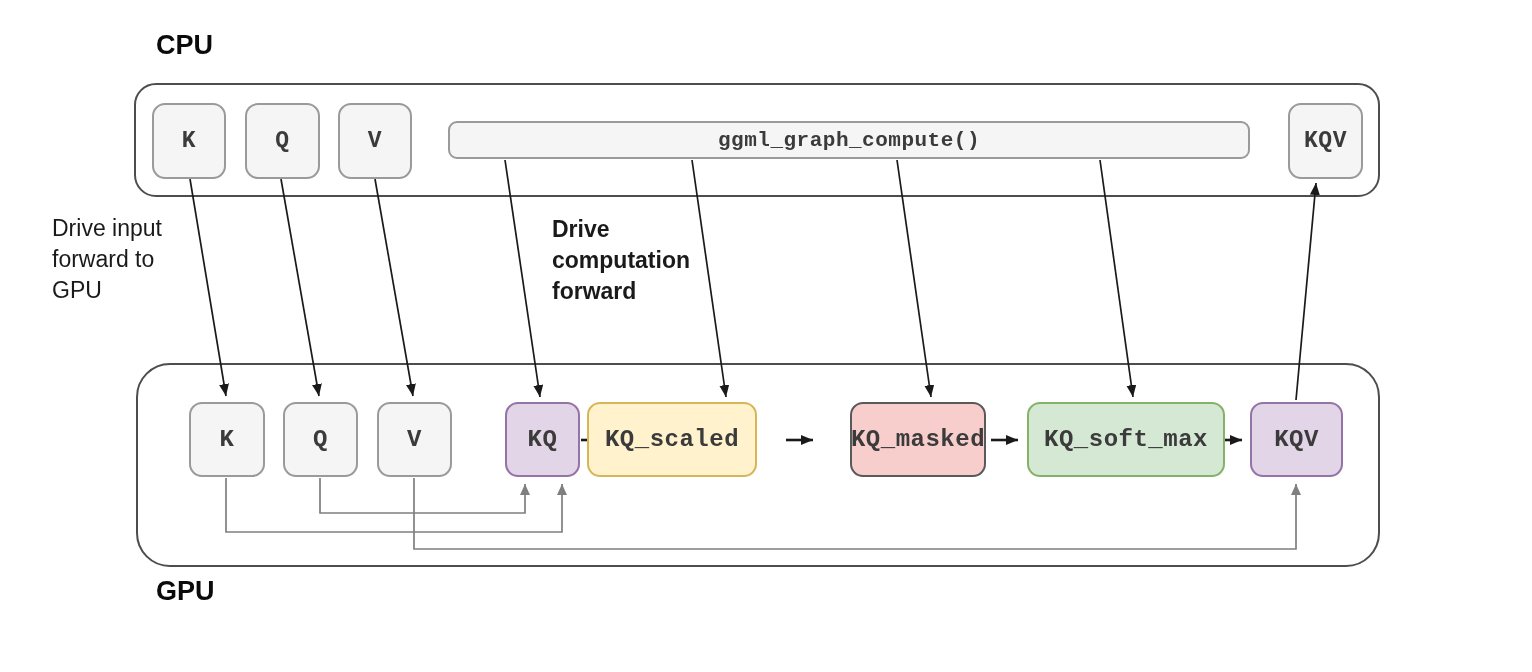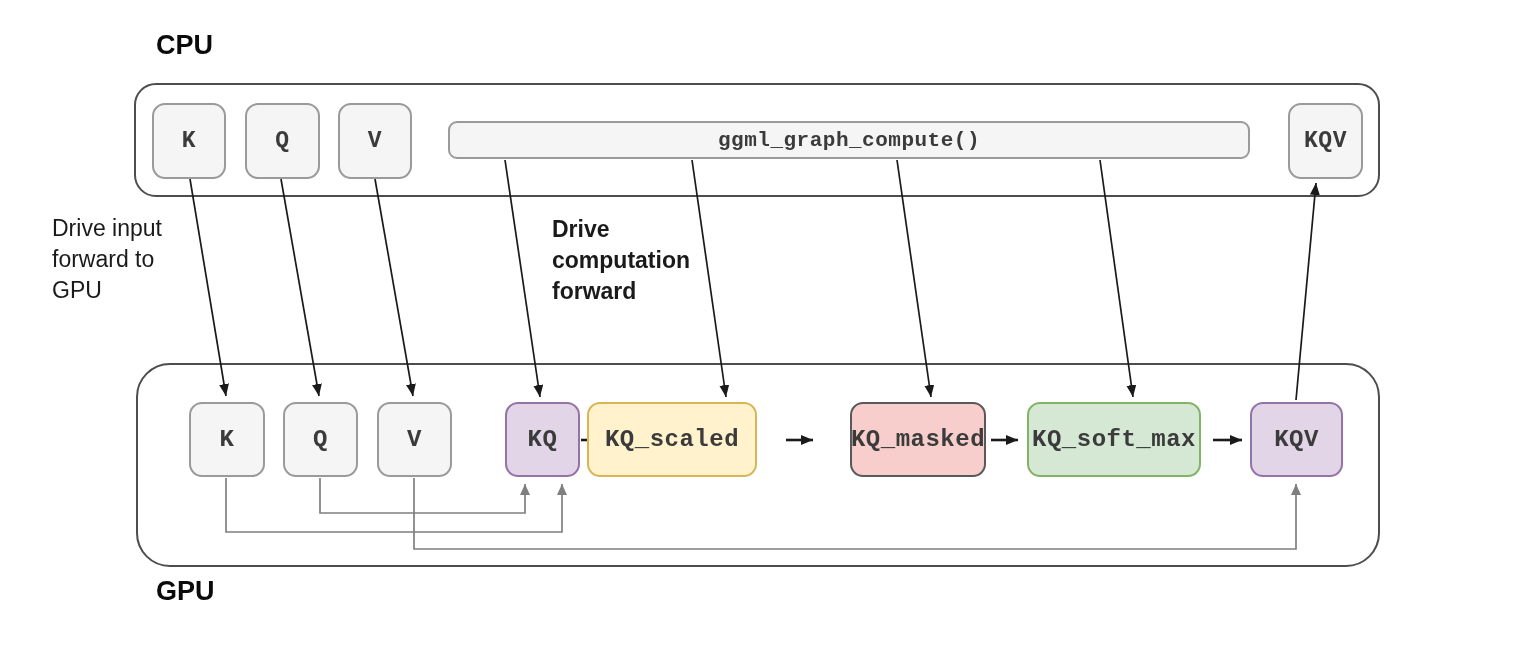--- a/index.html
+++ b/index.html
@@ -111,16 +111,16 @@
     <div>computation</div>
     <div>forward</div>
   </div>
 
   <div class="node gpu-node" style="left:189px;width:76px;">K</div>
   <div class="node gpu-node" style="left:283px;width:75px;">Q</div>
   <div class="node gpu-node" style="left:377px;width:75px;">V</div>
   <div class="node gpu-node purple" style="left:505px;width:75px;">KQ</div>
   <div class="node gpu-node yellow" style="left:587px;width:170px;">KQ_scaled</div>
   <div class="node gpu-node red" style="left:810px;width:136px;margin-left:40px;">KQ_masked</div>
-  <div class="node gpu-node green" style="left:1027px;width:174px;">KQ_soft_max</div>
+  <div class="node gpu-node green" style="left:1027px;width:198px;">KQ_soft_max</div>
   <div class="node gpu-node purple" style="left:1250px;width:93px;">KQV</div>
 
 </div>
 
 </body></html>

